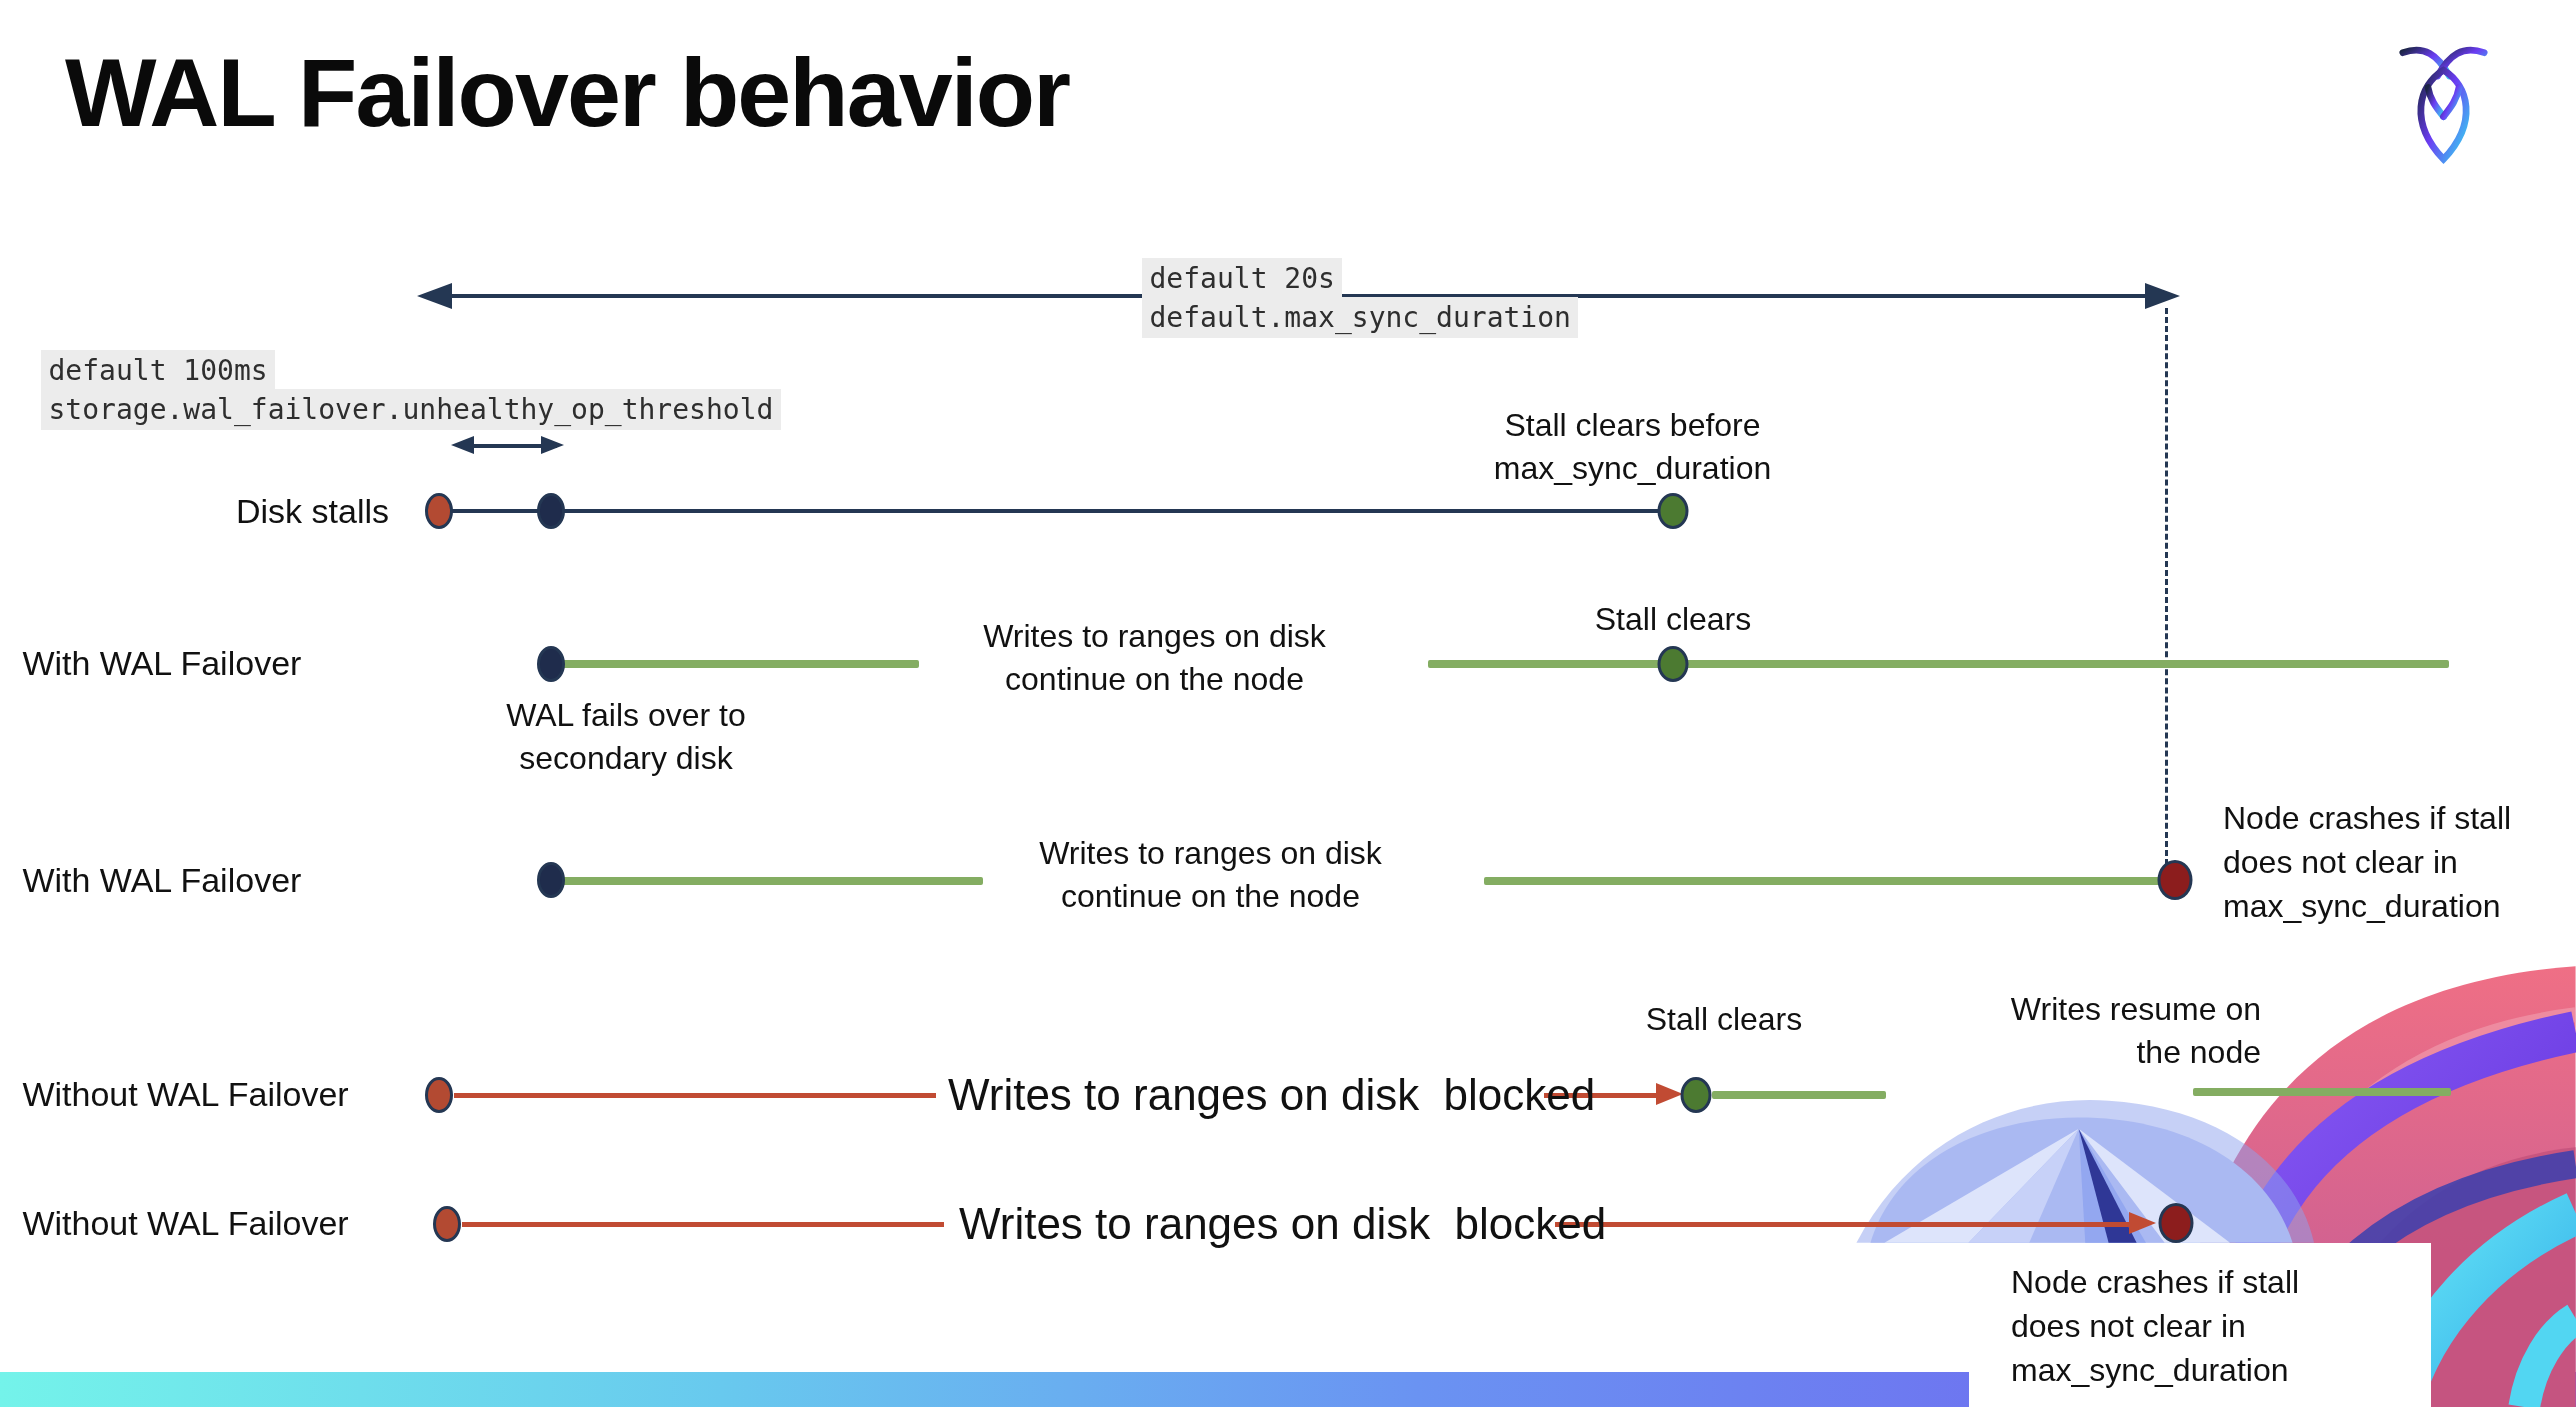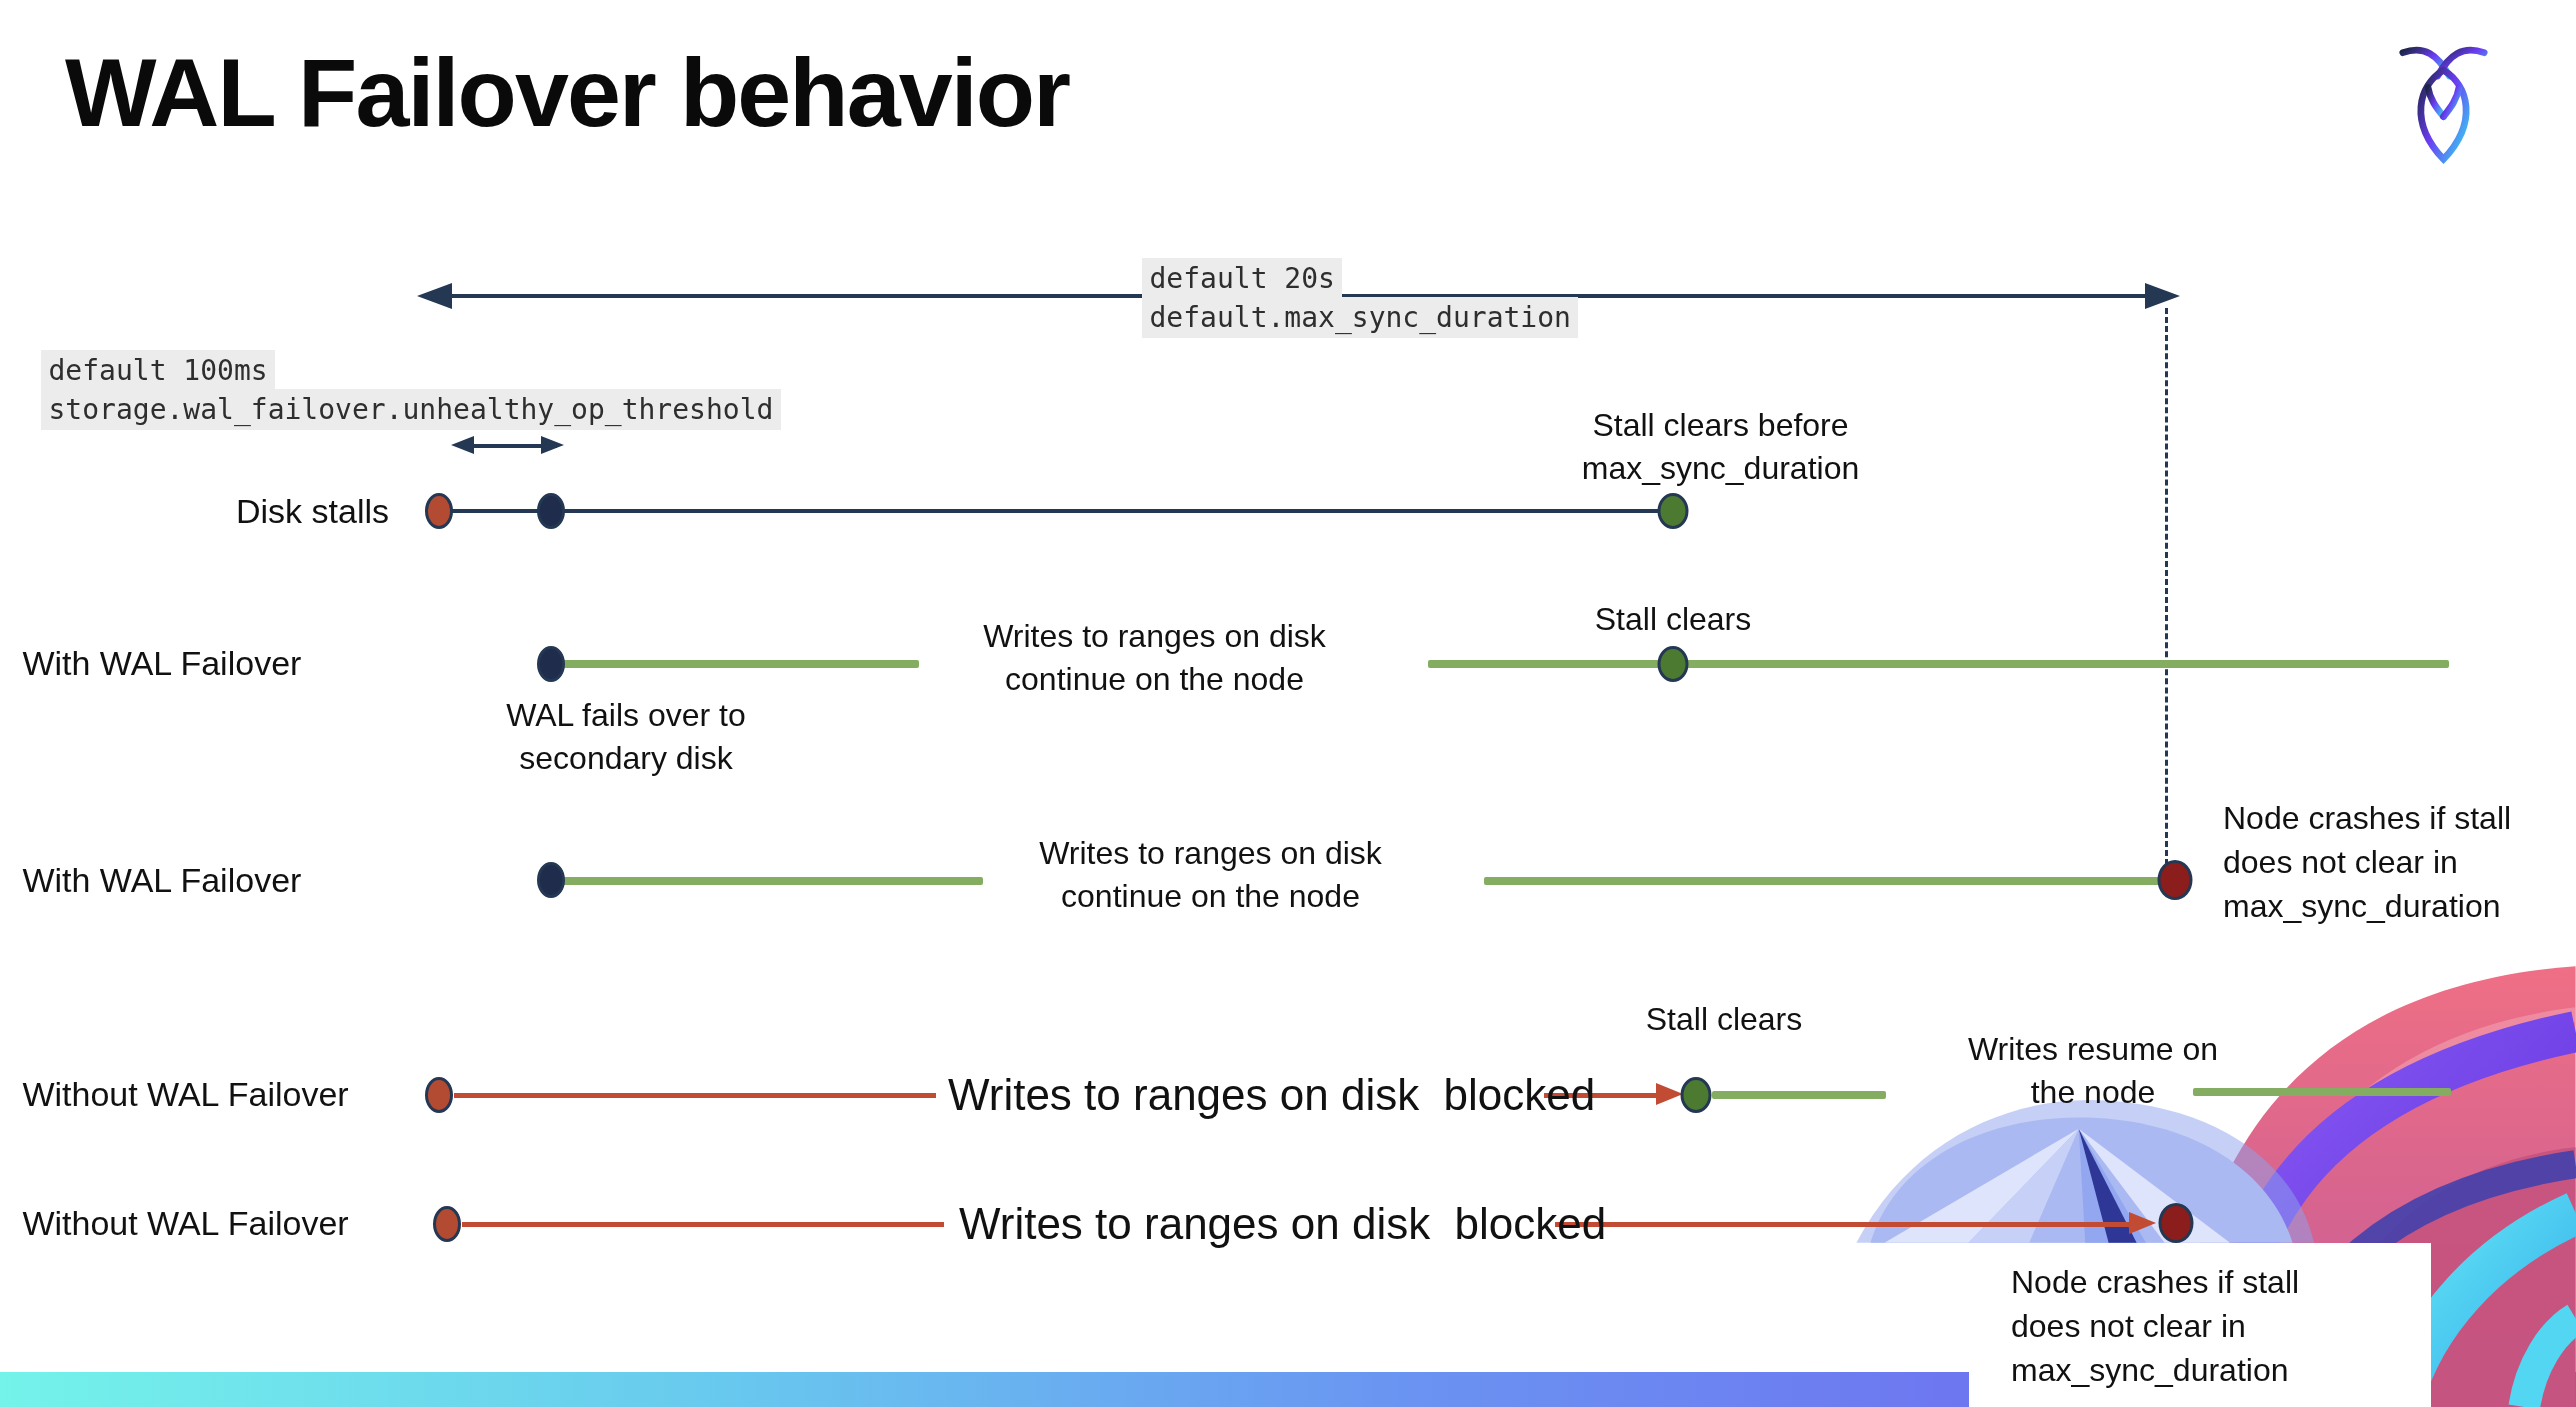--- a/index.html
+++ b/index.html
@@ -120,21 +120,21 @@
   <div class="abs z-diag tri tri-right-sm" style="left:541px;top:436px;"></div>
 
   <div class="abs z-diag dash-v" style="left:2165px;top:308px;height:557px;"></div>
 
   <div class="abs z-diag row-label" style="left:140px;top:493px;width:249px;text-align:right;">Disk stalls</div>
   <div class="abs z-diag hline" style="left:439px;top:509px;width:112px;"></div>
   <div class="abs z-diag hline" style="left:551px;top:509px;width:1123px;"></div>
   <div class="abs z-diag dot dot-red" style="left:439px;top:511px;"></div>
   <div class="abs z-diag dot dot-navy" style="left:551px;top:511px;"></div>
   <div class="abs z-diag dot dot-green" style="left:1673px;top:511px;"></div>
-  <div class="abs z-diag ann" style="left:1543px;top:404px;width:355px;">Stall clears before
+  <div class="abs z-diag ann" style="left:1455px;top:404px;width:355px;">Stall clears before
 max_sync_duration</div>
 
   <div class="abs z-diag row-label" style="left:22.4px;top:645px;">With WAL Failover</div>
   <div class="abs z-diag gline" style="left:553px;top:660px;width:366px;"></div>
   <div class="abs z-diag gline" style="left:1428px;top:660px;width:1021px;"></div>
   <div class="abs z-diag dot dot-navy" style="left:551px;top:664px;"></div>
   <div class="abs z-diag dot dot-green" style="left:1673px;top:664px;"></div>
   <div class="abs z-diag ann" style="left:467px;top:694px;width:318px;">WAL fails over to
 secondary disk</div>
   <div class="abs z-diag ann" style="left:944px;top:615px;width:421px;">Writes to ranges on disk
@@ -155,21 +155,21 @@
   <div class="abs z-diag row-label" style="left:22.4px;top:1076px;">Without WAL Failover</div>
   <div class="abs z-diag rline" style="left:454px;top:1093px;width:482px;"></div>
   <div class="abs z-diag rline" style="left:1544px;top:1093px;width:116px;"></div>
   <div class="abs z-diag tri tri-red" style="left:1656px;top:1083px;"></div>
   <div class="abs z-diag gline" style="left:1712px;top:1091px;width:174px;"></div>
   <div class="abs z-diag gline" style="left:2193px;top:1088px;width:258px;"></div>
   <div class="abs z-diag dot dot-red" style="left:439px;top:1095px;"></div>
   <div class="abs z-diag dot dot-green" style="left:1696px;top:1095px;"></div>
   <div class="abs z-diag ann-nowrap" style="left:948px;top:1076px;">Writes to ranges on disk  blocked</div>
   <div class="abs z-diag ann" style="left:1584px;top:998px;width:280px;">Stall clears</div>
-  <div class="abs z-diag ann" style="left:1925px;top:1028px;width:336px;">Writes resume on
+  <div class="abs z-diag ann" style="left:1925px;top:988px;width:336px;text-align:right;">Writes resume on
 the node</div>
 
   <div class="abs z-diag row-label" style="left:22.4px;top:1205px;">Without WAL Failover</div>
   <div class="abs z-diag rline" style="left:462px;top:1222px;width:482px;"></div>
   <div class="abs z-diag rline" style="left:1555px;top:1222px;width:578px;"></div>
   <div class="abs z-diag tri tri-red" style="left:2129px;top:1212px;"></div>
   <div class="abs z-diag dot dot-red" style="left:447px;top:1224px;"></div>
   <div class="abs z-diag dot dot-crash" style="left:2176px;top:1223px;"></div>
   <div class="abs z-diag ann-nowrap" style="left:959px;top:1205px;">Writes to ranges on disk  blocked</div>
 

